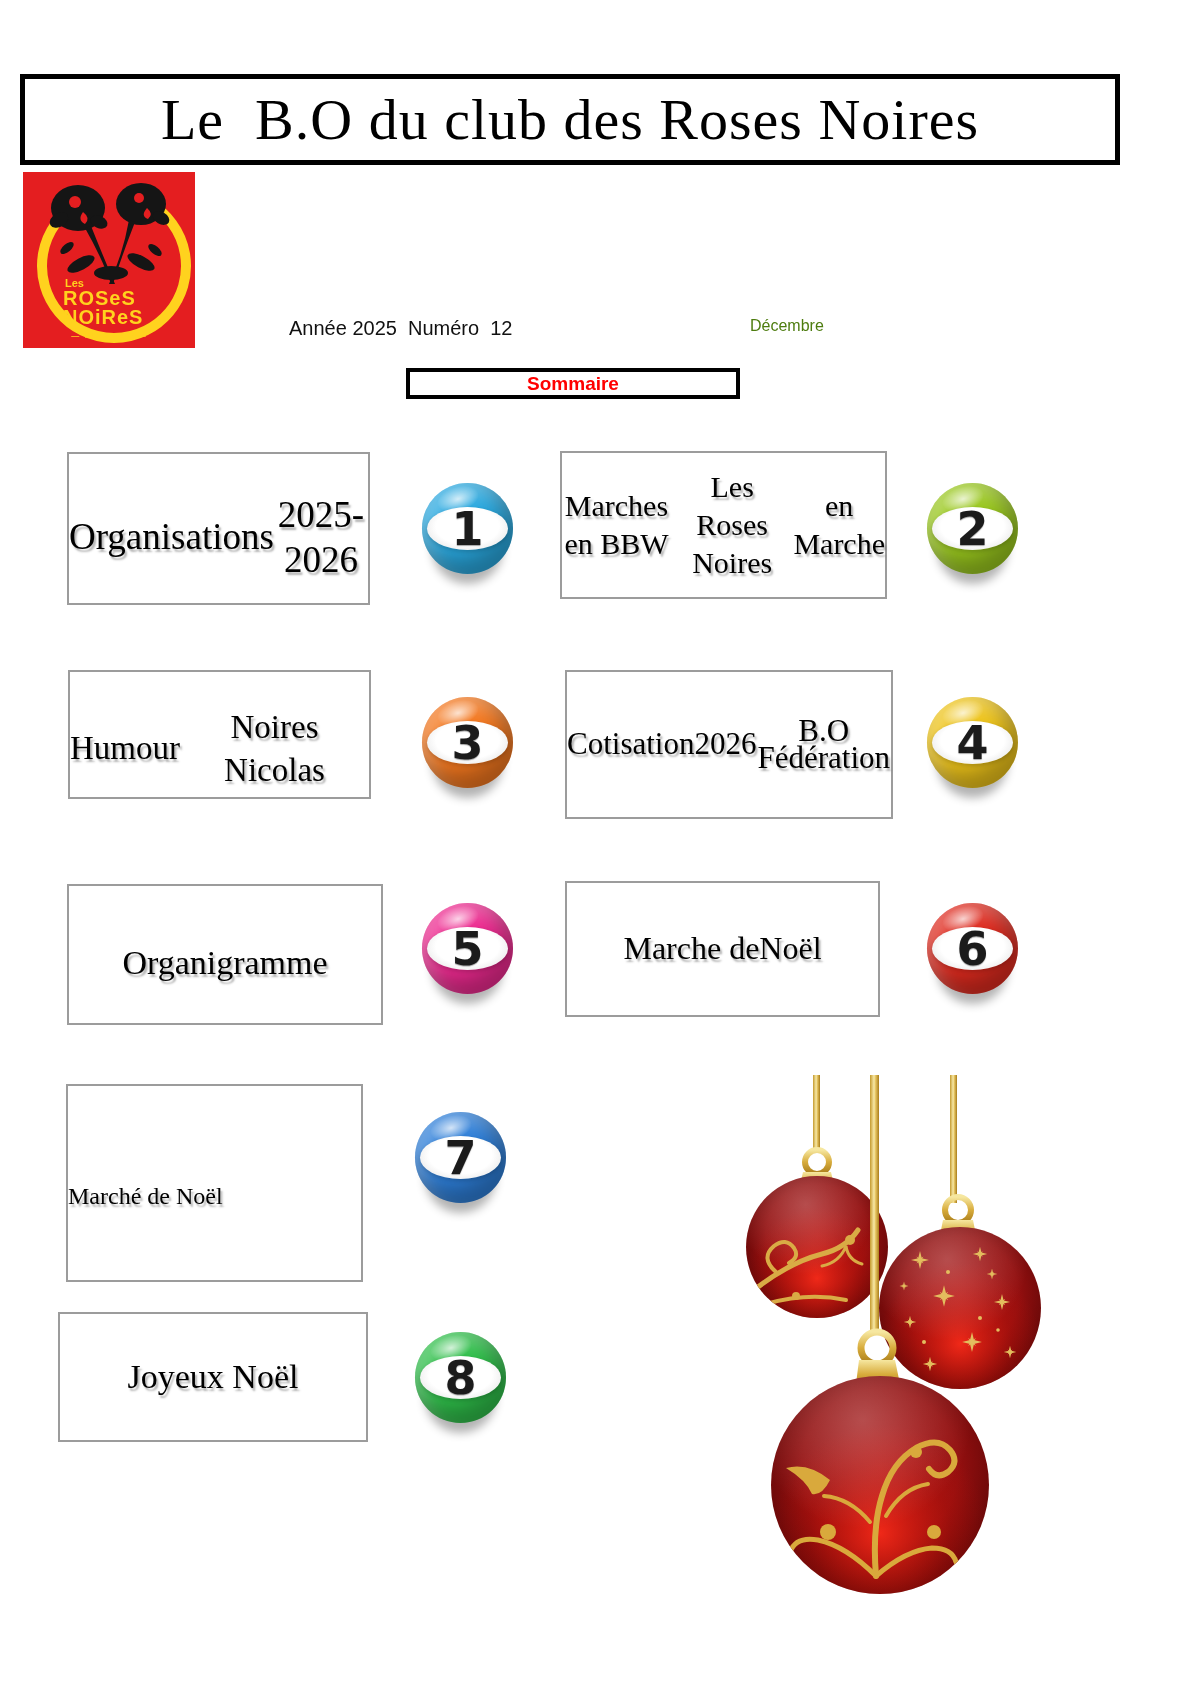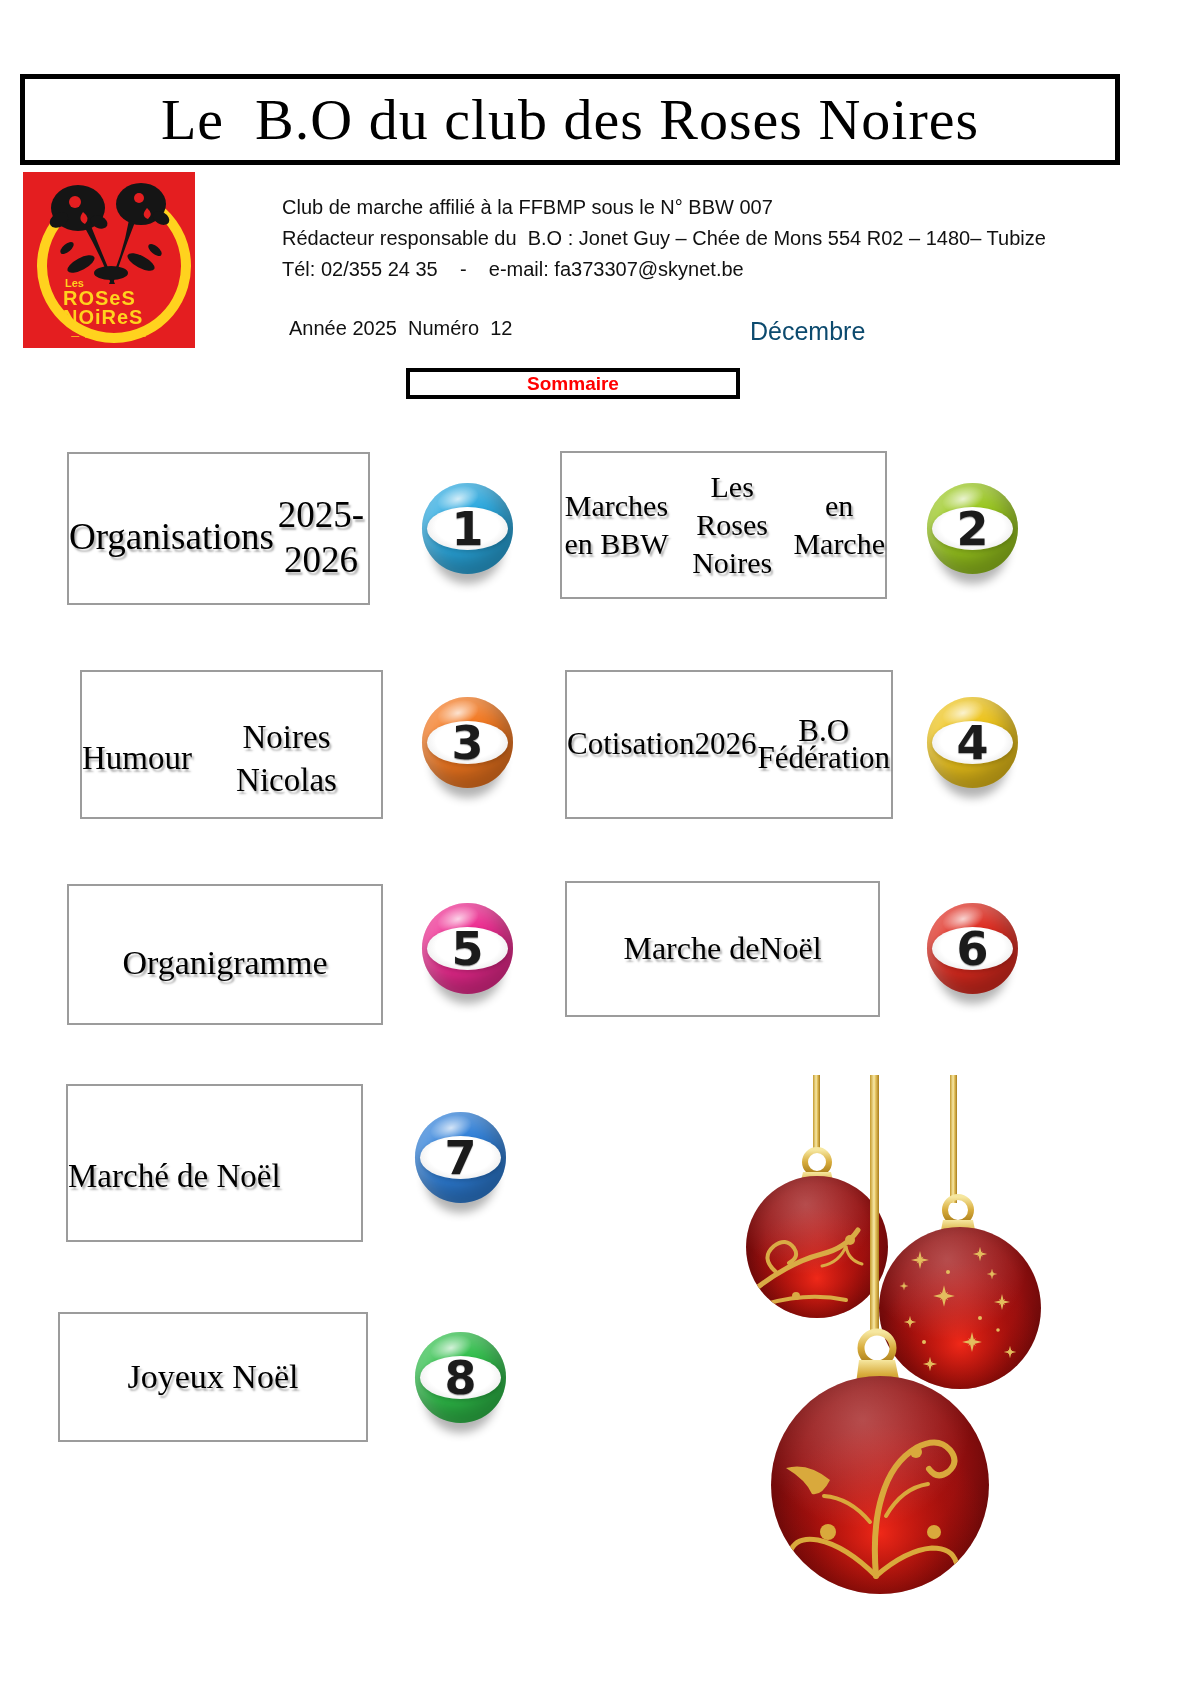--- a/index.html
+++ b/index.html
@@ -9,21 +9,21 @@
 
   
   .title-box{position:absolute;left:20px;top:74px;width:1100px;height:91px;
              border:5px solid #000;box-sizing:border-box;display:flex;align-items:center;justify-content:center;}
   .title-box h1{margin:10px;font-family:"Liberation Serif",serif;font-weight:400;font-size:58px;letter-spacing:1px;}
 
   .logo{position:absolute;left:23px;top:172px;width:172px;height:176px;}
 
   .info{position:absolute;left:282px;top:192px;font-size:20px;line-height:31px;color:#111;}
   .issue{position:absolute;left:282px;top:317px;font-size:20px;color:#111;margin-left:7px;}
-  .month{position:absolute;left:750px;top:317px;font-size:25px;color:#0c4a6e;}
+  .month{position:absolute;left:750px;top:317px;font-size:16px;color:#4d7c0f;}
 
   .sommaire{position:absolute;left:406px;top:368px;width:334px;height:31px;border:4px solid #000;
             box-sizing:border-box;display:flex;align-items:center;justify-content:center;}
   .sommaire span{color:#ff0000;font-weight:bold;font-size:19px;}
 
   
   .tbox{position:absolute;background:#fff;border:2px solid #9c9c9c;box-sizing:border-box;
         display:flex;flex-direction:row;align-items:center;justify-content:center;text-align:center;
         font-family:"Liberation Serif",serif;color:#000;
         text-shadow:2px 2.5px 2px rgba(90,90,90,.45);}
@@ -85,25 +85,20 @@
     </g>
 
     <g font-family="Liberation Sans, sans-serif" fill="#ffd21e" font-weight="bold">
       <text x="42" y="115" font-size="11">Les</text>
       <text x="40" y="133" font-size="20" letter-spacing="1">ROSeS</text>
       <text x="40" y="152" font-size="20" letter-spacing="1">NOiReS</text>
       <text x="86" y="166" font-size="8" text-anchor="middle" letter-spacing="1">—  T U B I Z E  —</text>
     </g>
   </svg>
 
-  <div class="info">
-    <div class="pre">Club de marche affilié à la FFBMP sous le N° BBW 007</div>
-    <div class="pre">Rédacteur responsable du  B.O : Jonet Guy – Chée de Mons 554 R02 – 1480– Tubize</div>
-    <div class="pre">Tél: 02/355 24 35    -    e-mail: fa373307@skynet.be</div>
-  </div>
   <div class="issue pre">Année 2025  Numéro  12</div>
   <div class="month">Décembre</div>
 
   <div class="sommaire">
     <span>Sommaire</span>
   </div>
 
   <div class="tbox" style="left:67px;top:452px;width:303px;height:153px;font-size:37px;justify-content:flex-start;padding-top:18px;line-height:1.2;">
     <div>Organisations</div>
     <div>2025-2026</div>
@@ -114,21 +109,21 @@
 
   <div class="tbox" style="left:560px;top:451px;width:327px;height:148px;font-size:30px;line-height:1.27;gap:8px;">
     <div>Marches en BBW</div>
     <div>Les Roses Noires</div>
     <div>en Marche</div>
   </div>
   <div class="ball" style="left: 927px; top: 483px; --ball: #9ac81e;">
     <span class="num">2</span>
   </div>
 
-  <div class="tbox" style="left:80px;top:670px;width:303px;height:149px;font-size:33px;padding-top:28px;line-height:1.3;">
+  <div class="tbox" style="left:68px;top:670px;width:303px;height:129px;font-size:33px;padding-top:28px;line-height:1.3;">
     <div>Humour</div>
     <div>Noires Nicolas</div>
   </div>
   <div class="ball" style="left: 422px; top: 697px; --ball: #f4781f;">
     <span class="num">3</span>
   </div>
 
   <div class="tbox tight" style="left:565px;top:670px;width:328px;height:149px;font-size:31px;">
     <div>Cotisation</div>
     <div>2026</div>
@@ -146,21 +141,21 @@
   </div>
 
   <div class="tbox spread" style="left:565px;top:881px;width:315px;height:136px;font-size:32px;">
     <div>Marche de</div>
     <div>Noël</div>
   </div>
   <div class="ball" style="left: 927px; top: 903px; --ball: #df2b1f;">
     <span class="num">6</span>
   </div>
 
-  <div class="tbox" style="left:66px;top:1084px;width:297px;height:158px;font-size:33px;justify-content:flex-start;padding-top:26px;">
+  <div class="tbox" style="left:66px;top:1084px;width:297px;height:198px;font-size:24px;justify-content:flex-start;padding-top:26px;">
     <div>Marché de Noël</div>
   </div>
   <div class="ball" style="left: 415px; top: 1112px; --ball: #2e7fd9;">
     <span class="num">7</span>
   </div>
 
   <div class="tbox" style="left:58px;top:1312px;width:310px;height:130px;font-size:34px;">
     <div>Joyeux Noël</div>
   </div>
   <div class="ball" style="left: 415px; top: 1332px; --ball: #2fbf4a;">

